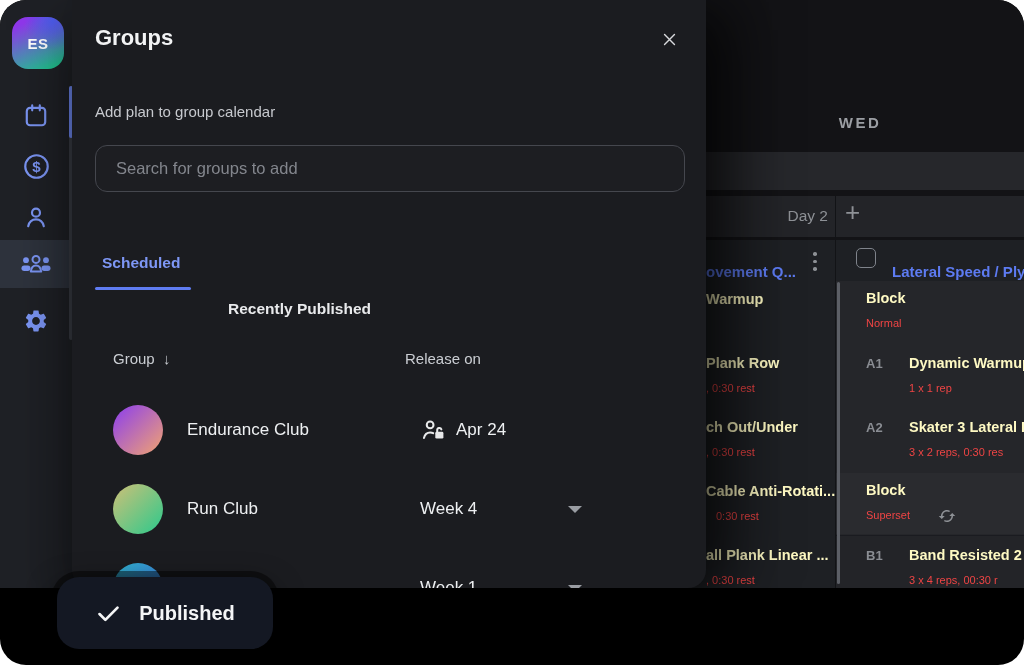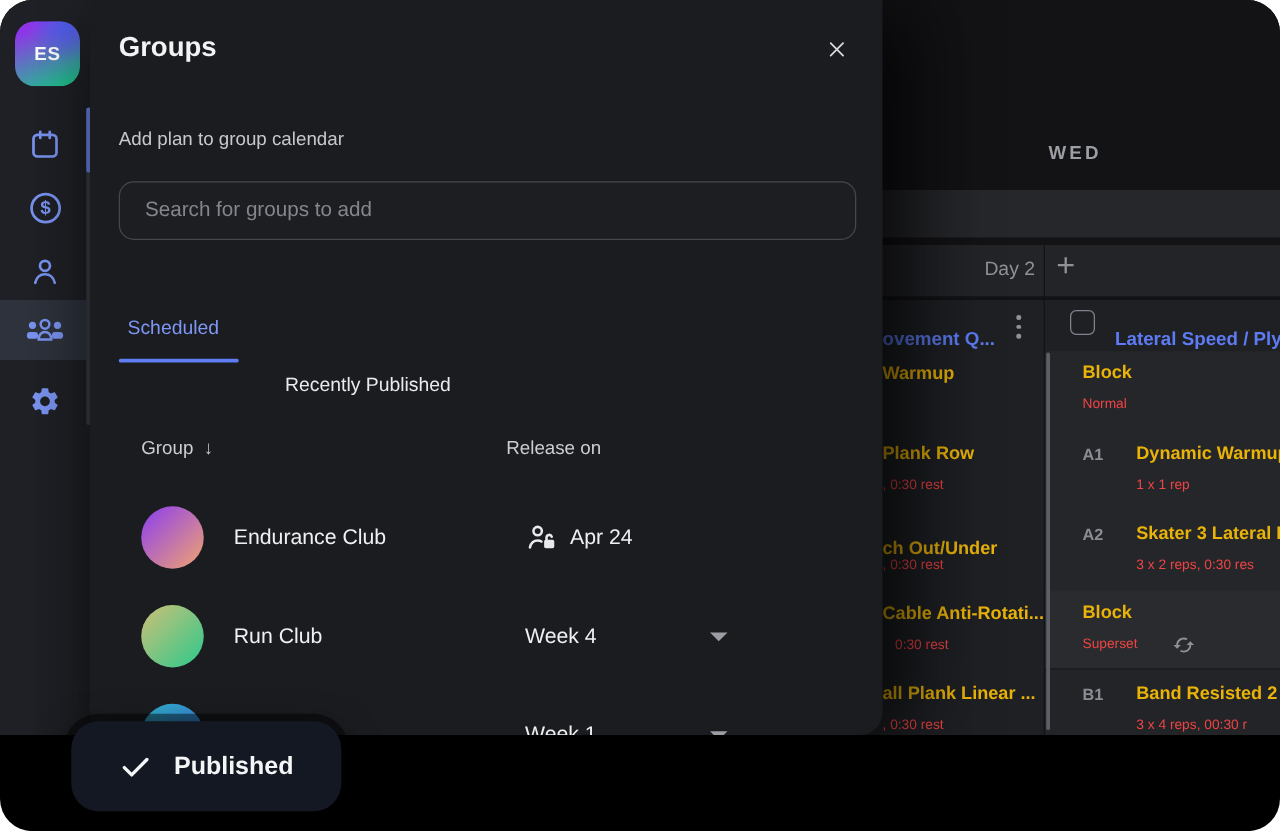--- a/index.html
+++ b/index.html
@@ -16,21 +16,21 @@
   .cal-content { position:absolute; left:0; right:0; top:240px; bottom:0; background:#1e2024; }
   .wed { position:absolute; left:728px; top:114px; width:120px; text-align:center; color:#9b9ea3; font-size:15px; font-weight:600; letter-spacing:2.5px; }
   .day2 { position:absolute; left:668px; top:11px; width:88px; text-align:right; color:#8e9196; font-size:15.5px; }
   .plus { position:absolute; left:773px; top:1px; color:#8e9196; font-size:26px; font-weight:300; }
   .vdiv { position:absolute; left:763px; top:196px; bottom:0; width:1px; background:#121316; }
   .card-right { position:absolute; left:764px; right:0; top:281px; bottom:0; background:#25262a; }
   .block2-band { position:absolute; left:764px; right:0; top:473px; height:61px; background:#2a2b2f; }
   .b1-band { position:absolute; left:764px; right:0; top:535px; bottom:0; background:#232428; border-top:1px solid #1a1b20; }
   .card-scrollbar { position:absolute; left:765px; top:282px; width:3px; height:302px; background:#5c5f66; border-radius:2px; }
   .wk-link { color:#5d7bf2; font-size:15px; font-weight:600;margin-top:11px; }
-  .ex-name { color:#eab308; font-size:14.5px; font-weight:600; }
+  .ex-name { color:#fef9c3; font-size:14.5px; font-weight:600; }
   .ex-detail { color:#ef4444; font-size:11px; }
   .ex-tag { color:#8a8d93; font-size:13px; font-weight:600; }
   .dots3 { position:absolute; left:741px; top:252px; display:flex; flex-direction:column; gap:4px; }
   .dots3 i { width:3.5px; height:3.5px; border-radius:50%; background:#8e9196; }
   .cbox { position:absolute; left:784px; top:248px; width:20px; height:20px; border:1.5px solid #7f838b; border-radius:5px; }
 
   
   #sidebar { position:absolute; left:0; top:0; width:72px; height:588px; background:#1f2126; }
   .avatar { position:absolute; left:12px; top:17px; width:52px; height:52px; border-radius:16px;
             display:flex; align-items:center; justify-content:center; color:#fff; font-size:15px; font-weight:600; letter-spacing:.5px; }
@@ -42,21 +42,21 @@
   
   #modal { position:absolute; left:72px; top:0; width:634px; height:588px; background:#1b1c20;
            border-radius:0 0 18px 18px; box-shadow:30px 0 60px rgba(0,0,0,.55), 0 30px 60px rgba(0,0,0,.5); overflow:hidden; }
   .m-title { position:absolute; left:23px; top:25px; color:#f2f3f4; font-size:22px; font-weight:600; }
   .m-close { position:absolute; left:584px; top:26px; width:26px; height:26px; display:flex; align-items:center; justify-content:center; cursor:pointer; background:none; border:none; }
   .m-sub { position:absolute; left:23px; top:103px; color:#c7c9ce; font-size:15px; }
   .m-search { position:absolute; left:23px; top:145px; width:590px; height:47px; background:#1d1e22;
               border:1px solid #45474e; border-radius:12px; color:#e8e9ea; font-size:16.5px; padding:0 20px;
               font-family:"Liberation Sans", sans-serif; outline:none; }
   .m-search::placeholder { color:#83868d; }
-  .tab { position:absolute; top:254px; font-size:15.5px; font-weight:400; background:none; border:none; cursor:pointer; font-family:"Liberation Sans", sans-serif; }
+  .tab { position:absolute; top:254px; font-size:15.5px; font-weight:700; background:none; border:none; cursor:pointer; font-family:"Liberation Sans", sans-serif; }
   .tab.active { color:#7e97f5; }
   .tab.idle { color:#e9eaec;margin-top:46px; }
   .tab-underline { position:absolute; left:23px; top:287px; width:96px; height:3px; background:#5f7cf2; border-radius:2px; }
   .th { position:absolute; top:350px; color:#cbced3; font-size:15px; }
   .g-row { position:absolute; left:41px; right:16px; height:50px; }
   .g-circle { position:absolute; left:0; top:0; width:50px; height:50px; border-radius:50%; }
   .g-name { position:absolute; left:74px; top:0; line-height:50px; color:#eef0f2; font-size:17px; font-weight:500; }
   .g-release { position:absolute; left:307px; top:0; height:50px; display:flex; align-items:center; gap:9px; color:#eef0f2; font-size:17px; }
   .g-caret { position:absolute; left:455px; top:22px; width:0; height:0; border-left:7px solid transparent; border-right:7px solid transparent; border-top:7px solid #9a9da3; }
 
@@ -88,21 +88,21 @@
 
     <span class="abs wk-link nowrap" style="left:634px; top:252px;">ovement Q...</span>
     <div class="dots3">
         <i></i>
         <i></i>
         <i></i>
       </div>
     <span class="abs ex-name nowrap" style="left:634px; top:291px;">Warmup</span>
     <span class="abs ex-name nowrap" style="left:634px; top:355px;">Plank Row</span>
     <span class="abs ex-detail nowrap" style="left:634px; top:382px;">,  0:30 rest</span>
-    <span class="abs ex-name nowrap" style="left:634px; top:419px;margin-top:12px;">ch Out/Under</span>
+    <span class="abs ex-name nowrap" style="left:634px; top:419px;">ch Out/Under</span>
     <span class="abs ex-detail nowrap" style="left:634px; top:446px;">,  0:30 rest</span>
     <span class="abs ex-name nowrap" style="left:634px; top:483px;">Cable Anti-Rotati...</span>
     <span class="abs ex-detail nowrap" style="left:644px; top:510px;">0:30 rest</span>
     <span class="abs ex-name nowrap" style="left:634px; top:547px;">all Plank Linear ...</span>
     <span class="abs ex-detail nowrap" style="left:634px; top:574px;">,  0:30 rest</span>
 
     <div class="cbox"></div>
     <span class="abs wk-link nowrap" style="left:820px; top:252px;">Lateral Speed / Plyo</span>
 
     <span class="abs ex-name nowrap" style="left:794px; top:290px;">Block</span>

